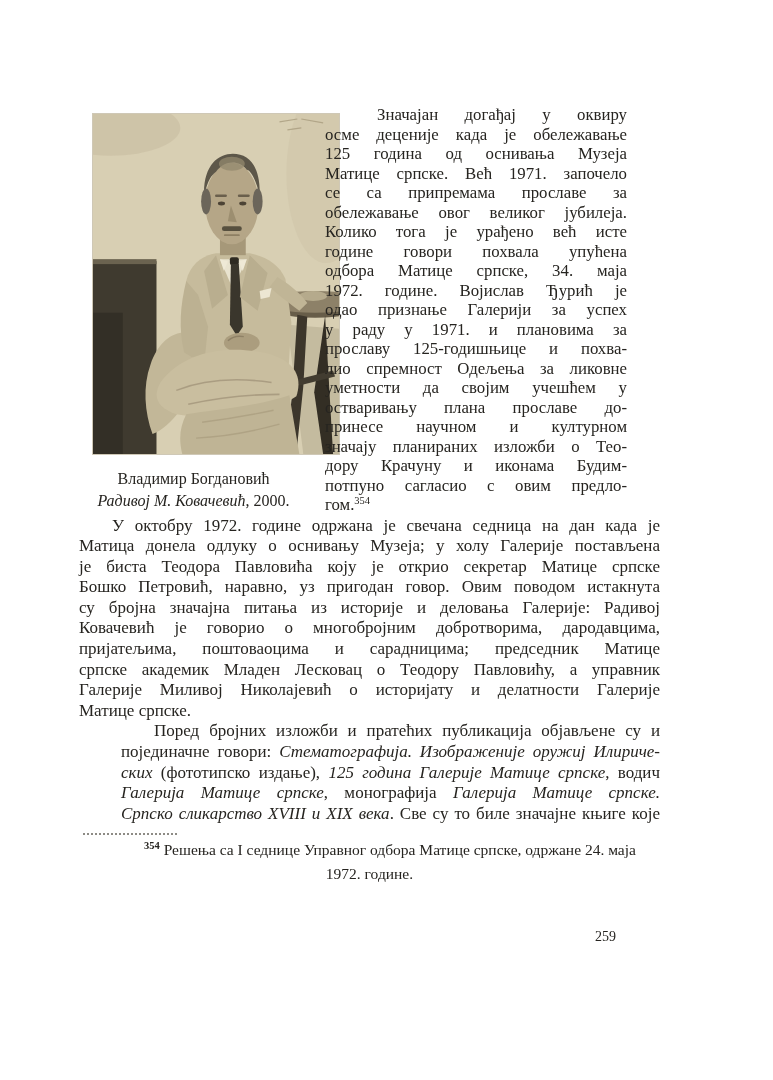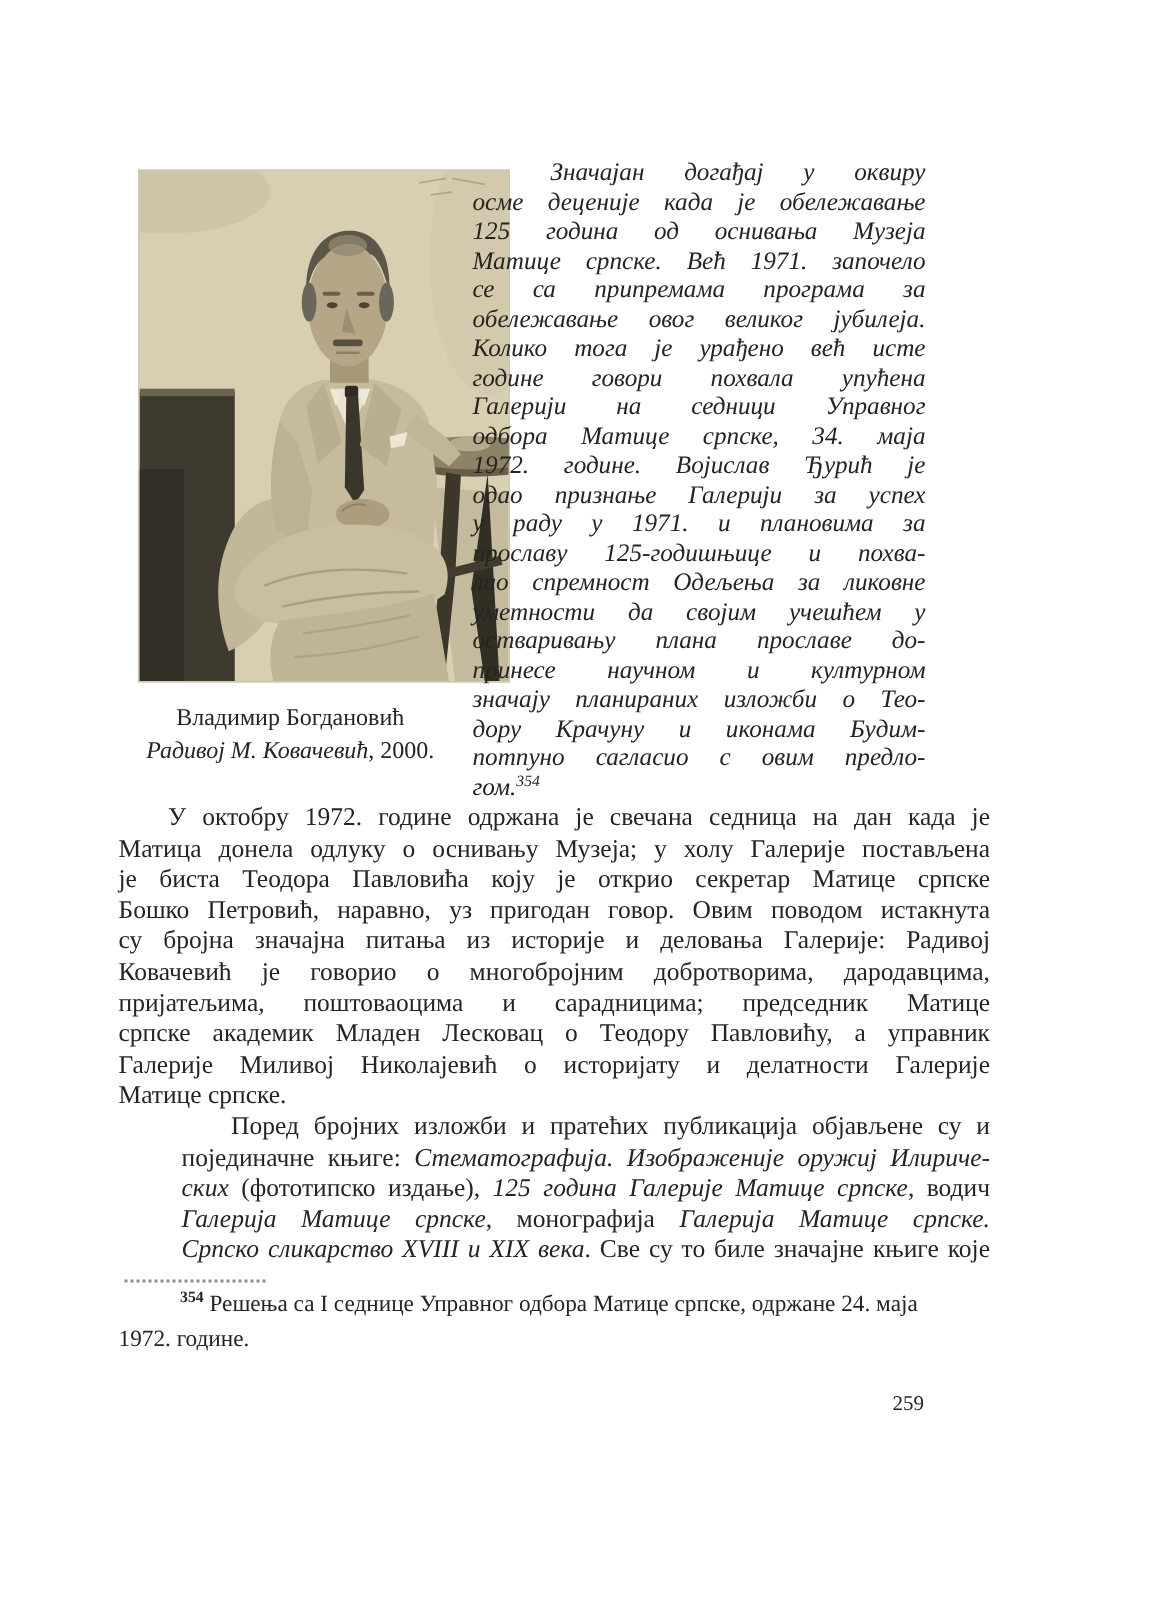--- a/index.html
+++ b/index.html
@@ -9,33 +9,33 @@
     background:#ffffff; overflow:hidden;
     font-family:"Liberation Serif","DejaVu Serif",serif;
     color:#262420;
   }
   .content { position:absolute; left:79px; top:105px; width:581px; }
   .row { display:flex; align-items:flex-start; }
   .figure { flex:none; width:203px; margin-left:13px; margin-top:8px; }
   .photo { width:248px; height:342px; border:1px solid #cfc8b6; box-sizing:border-box; background:#d8cfb3; }
   .photo svg { display:block; width:100%; height:100%; }
   .caption { margin-top:13px; font-size:16px; line-height:22px; }
-  .col { margin-left:20px; width:302px; font-size:16.8px; line-height:19.5px;font-style:italic; --indent:52px; }
+  .col { margin-left:30px; width:302px; font-size:16.8px; line-height:19.5px; --indent:52px; }
   .bodypar { font-size:17px; line-height:20.6px; --indent:33px; }
   .p1 { margin-top:1px; }
   .tline { min-height:1em; }
   .justify .tline { text-align:justify; text-align-last:justify; }
   .justify .tline.last { text-align-last:auto; }
   .justify-all .tline { text-align:justify; text-align-last:justify;margin-left:42px; }
   .indent-first .tline.first { text-indent:var(--indent,33px); }
   .center .tline { text-align:center; }
   .it { font-style:italic; }
   .bd { font-weight:bold; }
   sup { font-size:10.5px; line-height:0; vertical-align:baseline; position:relative; top:-6px; }
-  .footnote-block { margin-top:9px; }
+  .footnote-block { margin-top:9px;text-align:center; }
   .fn-sep { width:94px; margin-left:4px; border-top:2px dotted #8d8b85; height:0; }
   .footnote { margin-top:3px; font-size:15.5px; line-height:23.5px; --indent:41px; }
   .page-num { position:absolute; left:595px; top:929px; font-size:14px; }
 </style>
 </head>
 <body>
 
 <div class="page">
   <div class="content">
 
@@ -107,25 +107,24 @@
             <div class="tline first"><span>Владимир Богдановић</span></div>
             <div class="tline last"><span class="it">Радивој М. Ковачевић</span><span>, 2000.</span></div>
           </div>
       </div>
 
       <div class="col justify indent-first">
           <div class="tline first"><span>Значајан догађај у оквиру</span></div>
           <div class="tline"><span>осме деценије када је обележавање</span></div>
           <div class="tline"><span>125 година од оснивања Музеја</span></div>
           <div class="tline"><span>Матице српске. Већ 1971. започело</span></div>
-          <div class="tline"><span>се са припремама програма за</span></div>
+          <div class="tline"><span>се са припремама прославе за</span></div>
           <div class="tline"><span>обележавање овог великог јубилеја.</span></div>
           <div class="tline"><span>Колико тога је урађено већ исте</span></div>
           <div class="tline"><span>године говори похвала упућена</span></div>
-          <div class="tline"><span>Галерији на седници Управног</span></div>
           <div class="tline"><span>одбора Матице српске, 34. маја</span></div>
           <div class="tline"><span>1972. године. Војислав Ђурић је</span></div>
           <div class="tline"><span>одао признање Галерији за успех</span></div>
           <div class="tline"><span>у раду у 1971. и плановима за</span></div>
           <div class="tline"><span>прославу 125-годишњице и похва-</span></div>
           <div class="tline"><span>лио спремност Одељења за ликовне</span></div>
           <div class="tline"><span>уметности да својим учешћем у</span></div>
           <div class="tline"><span>остваривању плана прославе до-</span></div>
           <div class="tline"><span>принесе научном и културном</span></div>
           <div class="tline"><span>значају планираних изложби о Тео-</span></div>
@@ -143,21 +142,21 @@
         <div class="tline"><span>су бројна значајна питања из историје и деловања Галерије: Радивој</span></div>
         <div class="tline"><span>Ковачевић је говорио о многобројним добротворима, дародавцима,</span></div>
         <div class="tline"><span>пријатељима, поштоваоцима и сарадницима; председник Матице</span></div>
         <div class="tline"><span>српске академик Младен Лесковац о Теодору Павловићу, а управник</span></div>
         <div class="tline"><span>Галерије Миливој Николајевић о историјату и делатности Галерије</span></div>
         <div class="tline last"><span>Матице српске.</span></div>
       </div>
 
     <div class="bodypar justify-all indent-first">
         <div class="tline first"><span>Поред бројних изложби и пратећих публикација објављене су и</span></div>
-        <div class="tline"><span>појединачне књиге: </span><span class="it">Стематографија. Изображеније оружиј Илириче-</span></div>
+        <div class="tline"><span>појединачне говори: </span><span class="it">Стематографија. Изображеније оружиј Илириче-</span></div>
         <div class="tline"><span class="it">ских</span><span> (фототипско издање), </span><span class="it">125 година Галерије Матице српске</span><span>, водич</span></div>
         <div class="tline"><span class="it">Галерија Матице српске</span><span>, монографија </span><span class="it">Галерија Матице српске.</span></div>
         <div class="tline last"><span class="it">Српско сликарство XVIII и XIX века</span><span>. Све су то биле значајне књиге које</span></div>
       </div>
 
     <div class="footnote-block">
       <div class="fn-sep"></div>
       <div class="footnote indent-first">
           <div class="tline first"><sup class="bd">354</sup><span> Решења са I седнице Управног одбора Матице српске, одржане 24. маја</span></div>
           <div class="tline last"><span>1972. године.</span></div>

